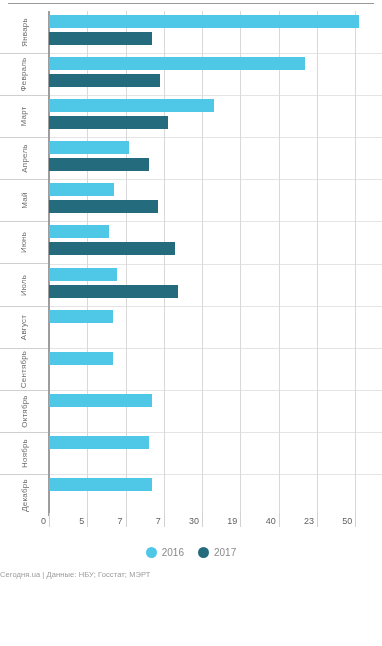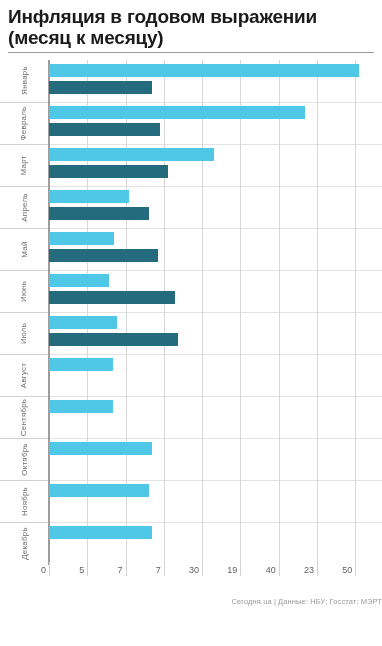--- a/index.html
+++ b/index.html
@@ -163,35 +163,32 @@
     height: 11px;
     border-radius: 50%;
     display: inline-block;
   }
   .legend-label {
     font-size: 10px;
     color: #8a8a8a;
   }
   
   .footer {
-    text-align: right;
+    text-align: left;
     margin-top: 12px;
     font-size: 7.5px;
     color: #9a9a9a;
     letter-spacing: 0.1px;
   }
 </style>
 </head>
 <body>
 
 <div class="chart-card">
 
-  <div class="title-block">
-    <h1 class="chart-title">Инфляция в годовом выражении (месяц к месяцу)</h1>
-  </div>
   <div class="title-rule"></div>
 
   <div class="plot-wrap">
     <div class="y-axis-labels" id="y-axis">
         <div class="y-tick" style="height: 42.0833px;">
           <span class="y-tick-label">Январь</span>
         </div>
         <div class="y-tick" style="height: 42.0833px;">
           <span class="y-tick-label">Февраль</span>
         </div>
@@ -315,16 +312,26 @@
         <div class="x-tick" style="left: 57.4713%;">19</div>
         <div class="x-tick-mark" style="left: 68.9655%;"></div>
         <div class="x-tick" style="left: 68.9655%;">40</div>
         <div class="x-tick-mark" style="left: 80.4598%;"></div>
         <div class="x-tick" style="left: 80.4598%;">23</div>
         <div class="x-tick-mark" style="left: 91.954%;"></div>
         <div class="x-tick" style="left: 91.954%;">50</div>
       </div>
   </div>
 
+  <div class="legend" id="legend">
+      <div class="legend-item">
+        <span class="legend-dot" style="background: rgb(78, 200, 230);"></span>
+        <span class="legend-label">2016</span>
+      </div>
+      <div class="legend-item">
+        <span class="legend-dot" style="background: rgb(37, 107, 126);"></span>
+        <span class="legend-label">2017</span>
+      </div>
+    </div>
 
   <div class="footer">Сегодня.ua | Данные: НБУ; Госстат; МЭРТ</div>
 
 </div>
 
 </body></html>

